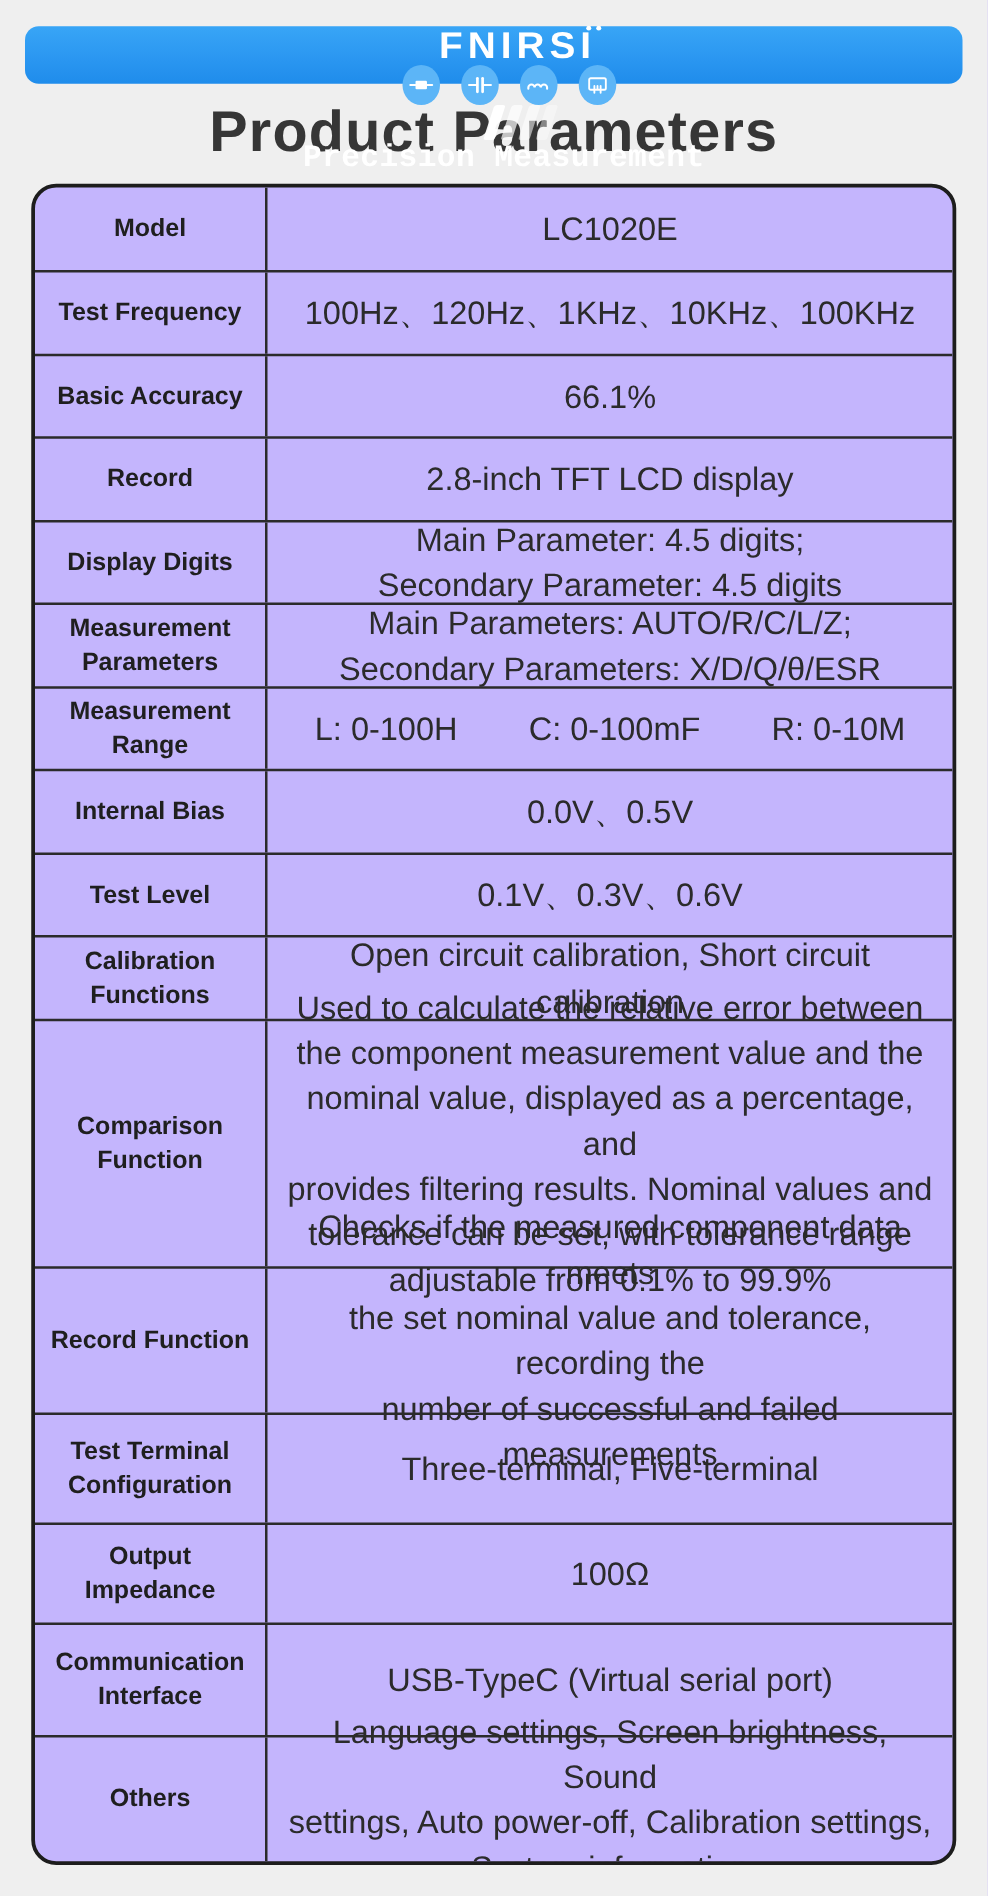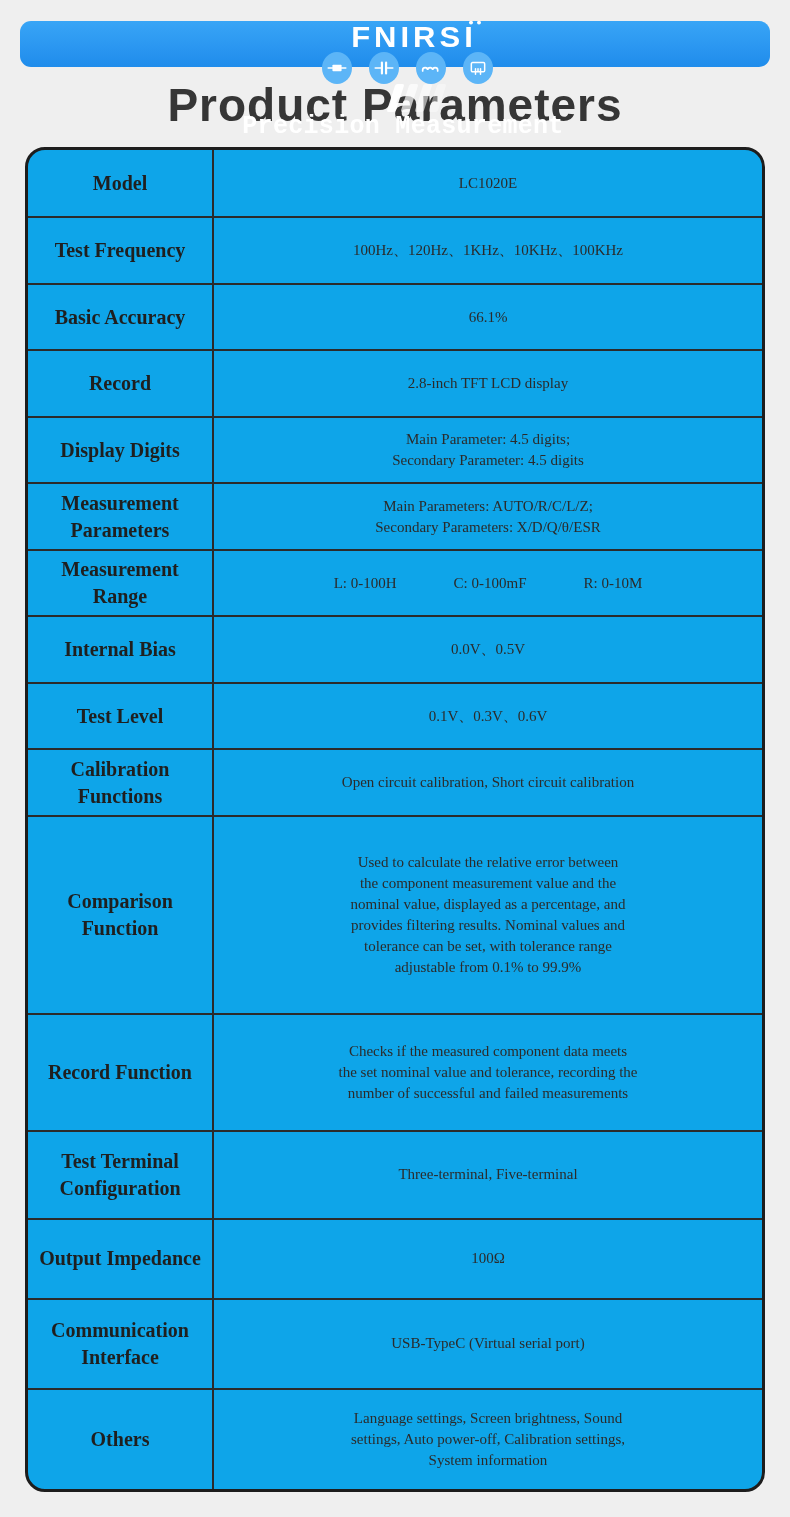--- a/index.html
+++ b/index.html
@@ -80,39 +80,38 @@
     letter-spacing: 1px;
     line-height: 1.15;
   }
 
   
   .spec-table {
     margin: 15px 25px 0 25px;
     border: 3px solid var(--border_dark, #1d1d1d);
     border-radius: 20px;
     overflow: hidden;
-    background: #0ea5e9;
-    font-family: Liberation Serif, serif;
+    background: #c4b5fd;
   }
   .row { display: flex; border-top: 2px solid #2b2b2b; }
   .row:first-child { border-top: none; }
   .cell { display: flex; align-items: center; justify-content: center; text-align: center; }
   .cell.label {
     flex: 0 0 186px;
     width: 186px;
     border-right: 2px solid #2b2b2b;
     font-weight: bold;
     font-size: 20px;
     color: #1f1f1f;
     padding: 0 6px;
     line-height: 1.35;
   }
   .cell.value {
     flex: 1;
-    font-size: 15px;
+    font-size: 26px;
     color: #2b2b2b;
     white-space: pre-line;
     padding: 18px 16px;
     line-height: 1.4;
   }
   .range-parts { gap: 57px; white-space: nowrap; }
 
   .h-a { height: 66.5px; }
   .h-comparison { height: 198px; }
   .h-record { height: 117px; }

